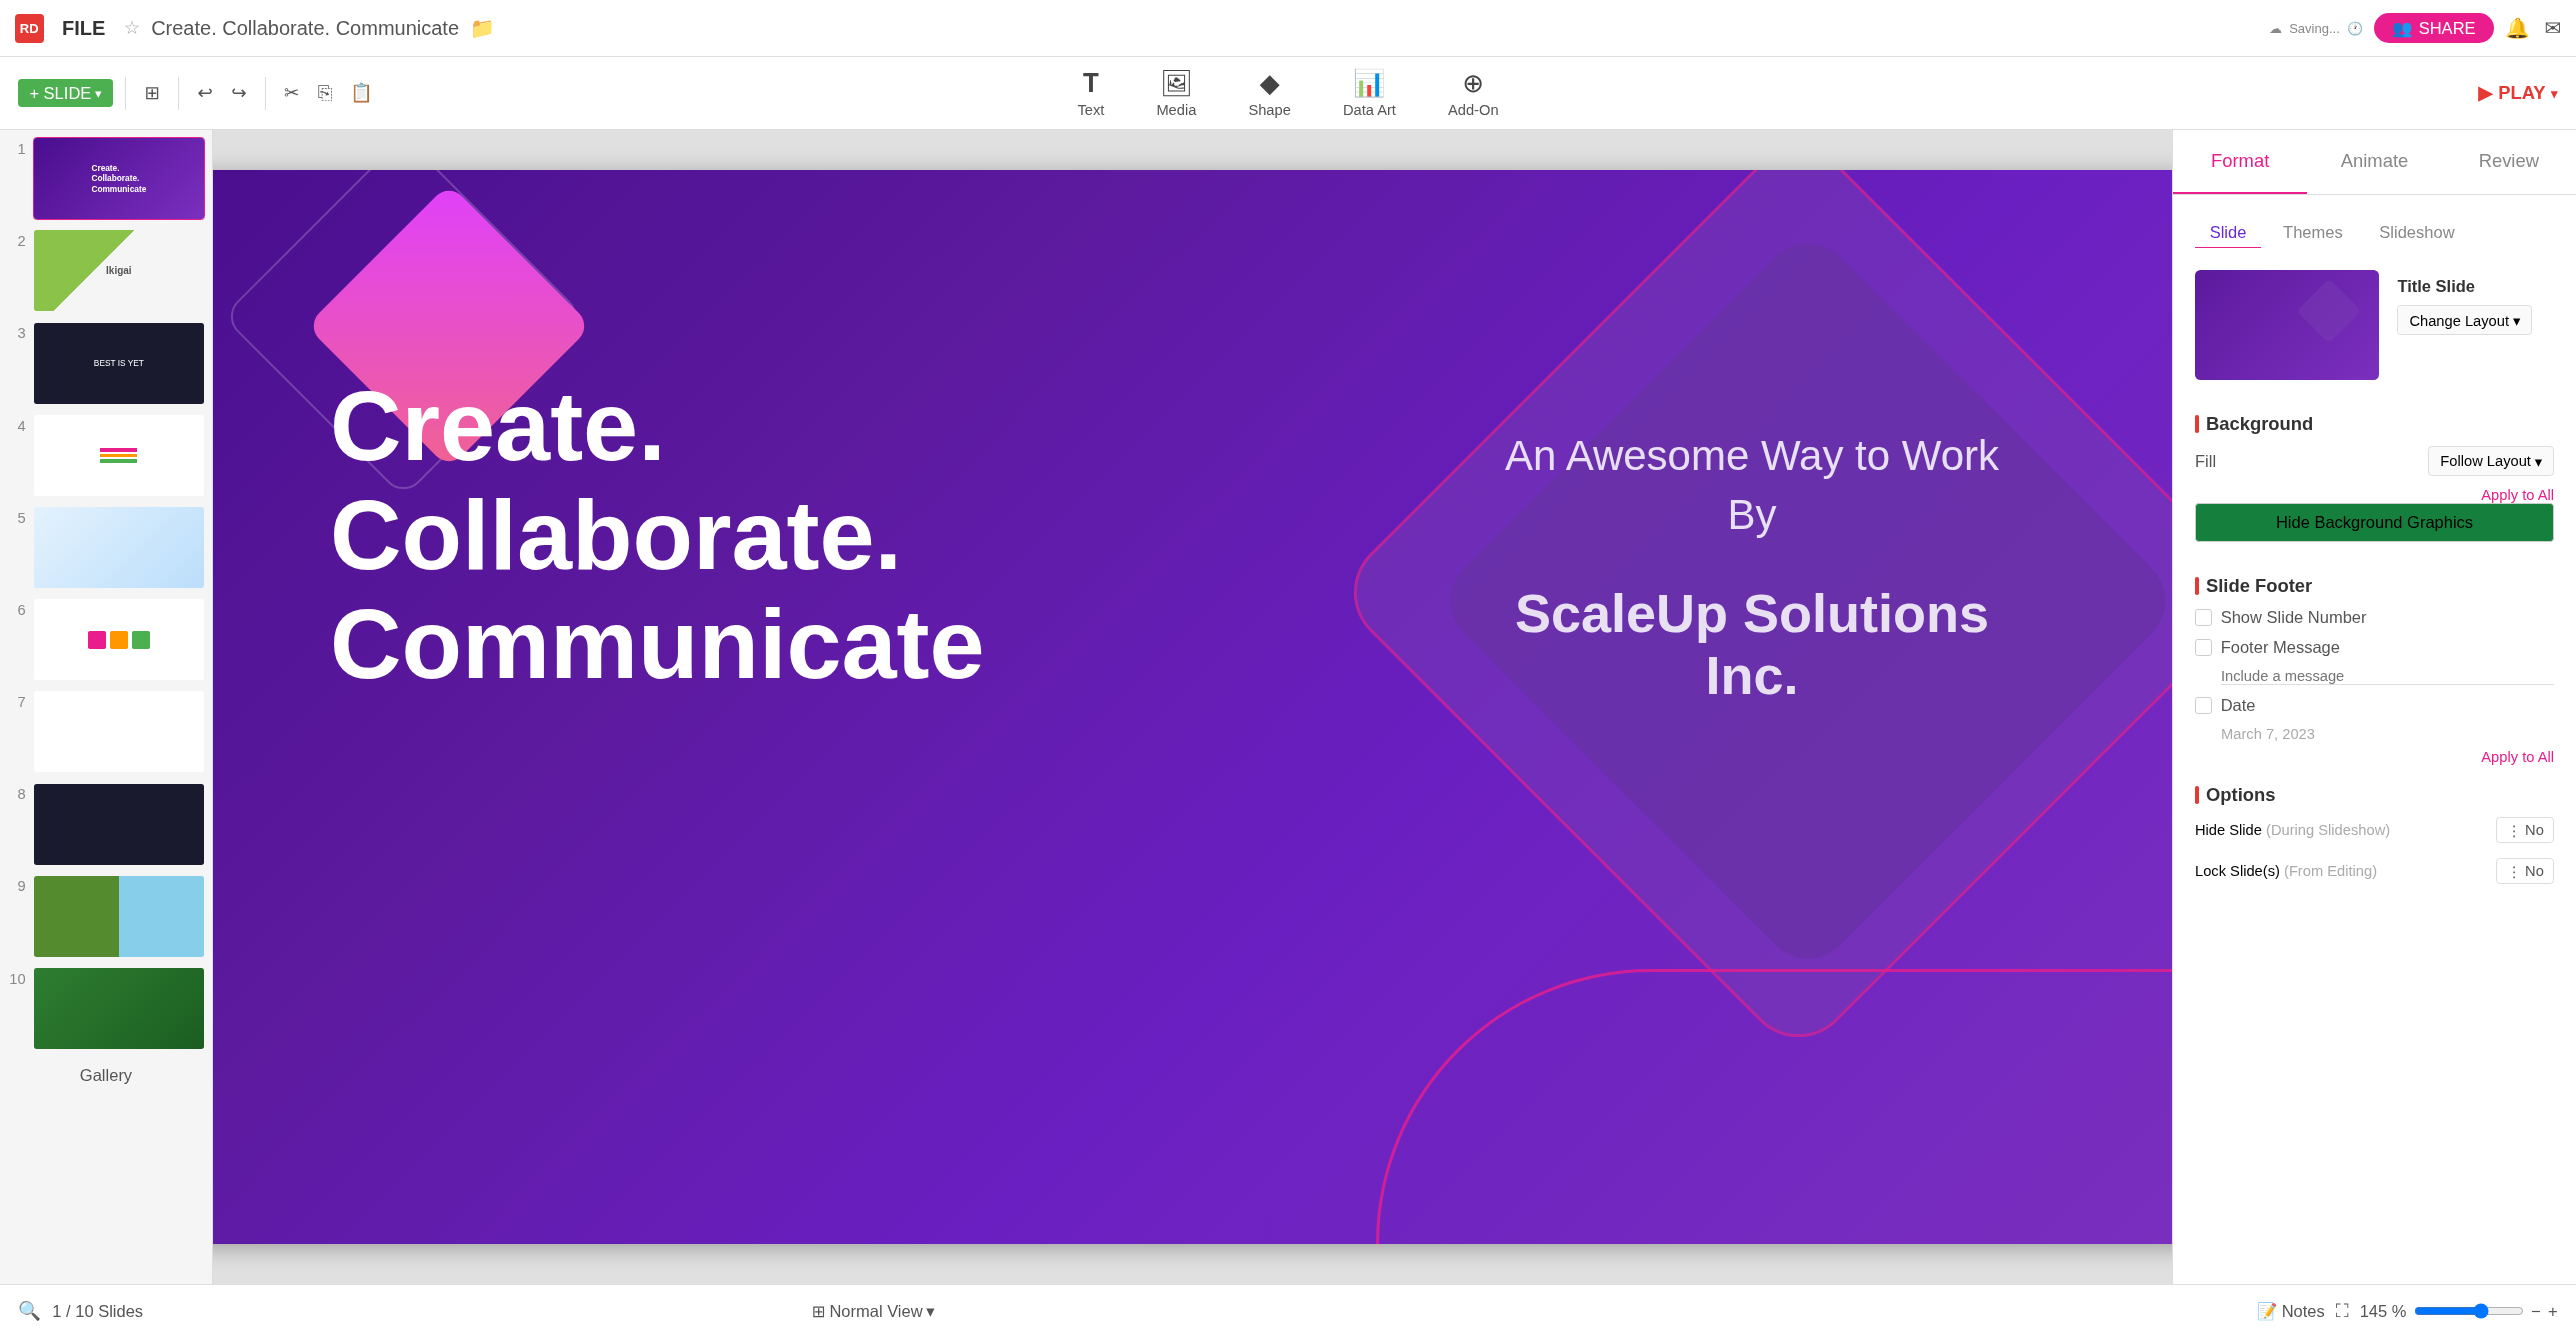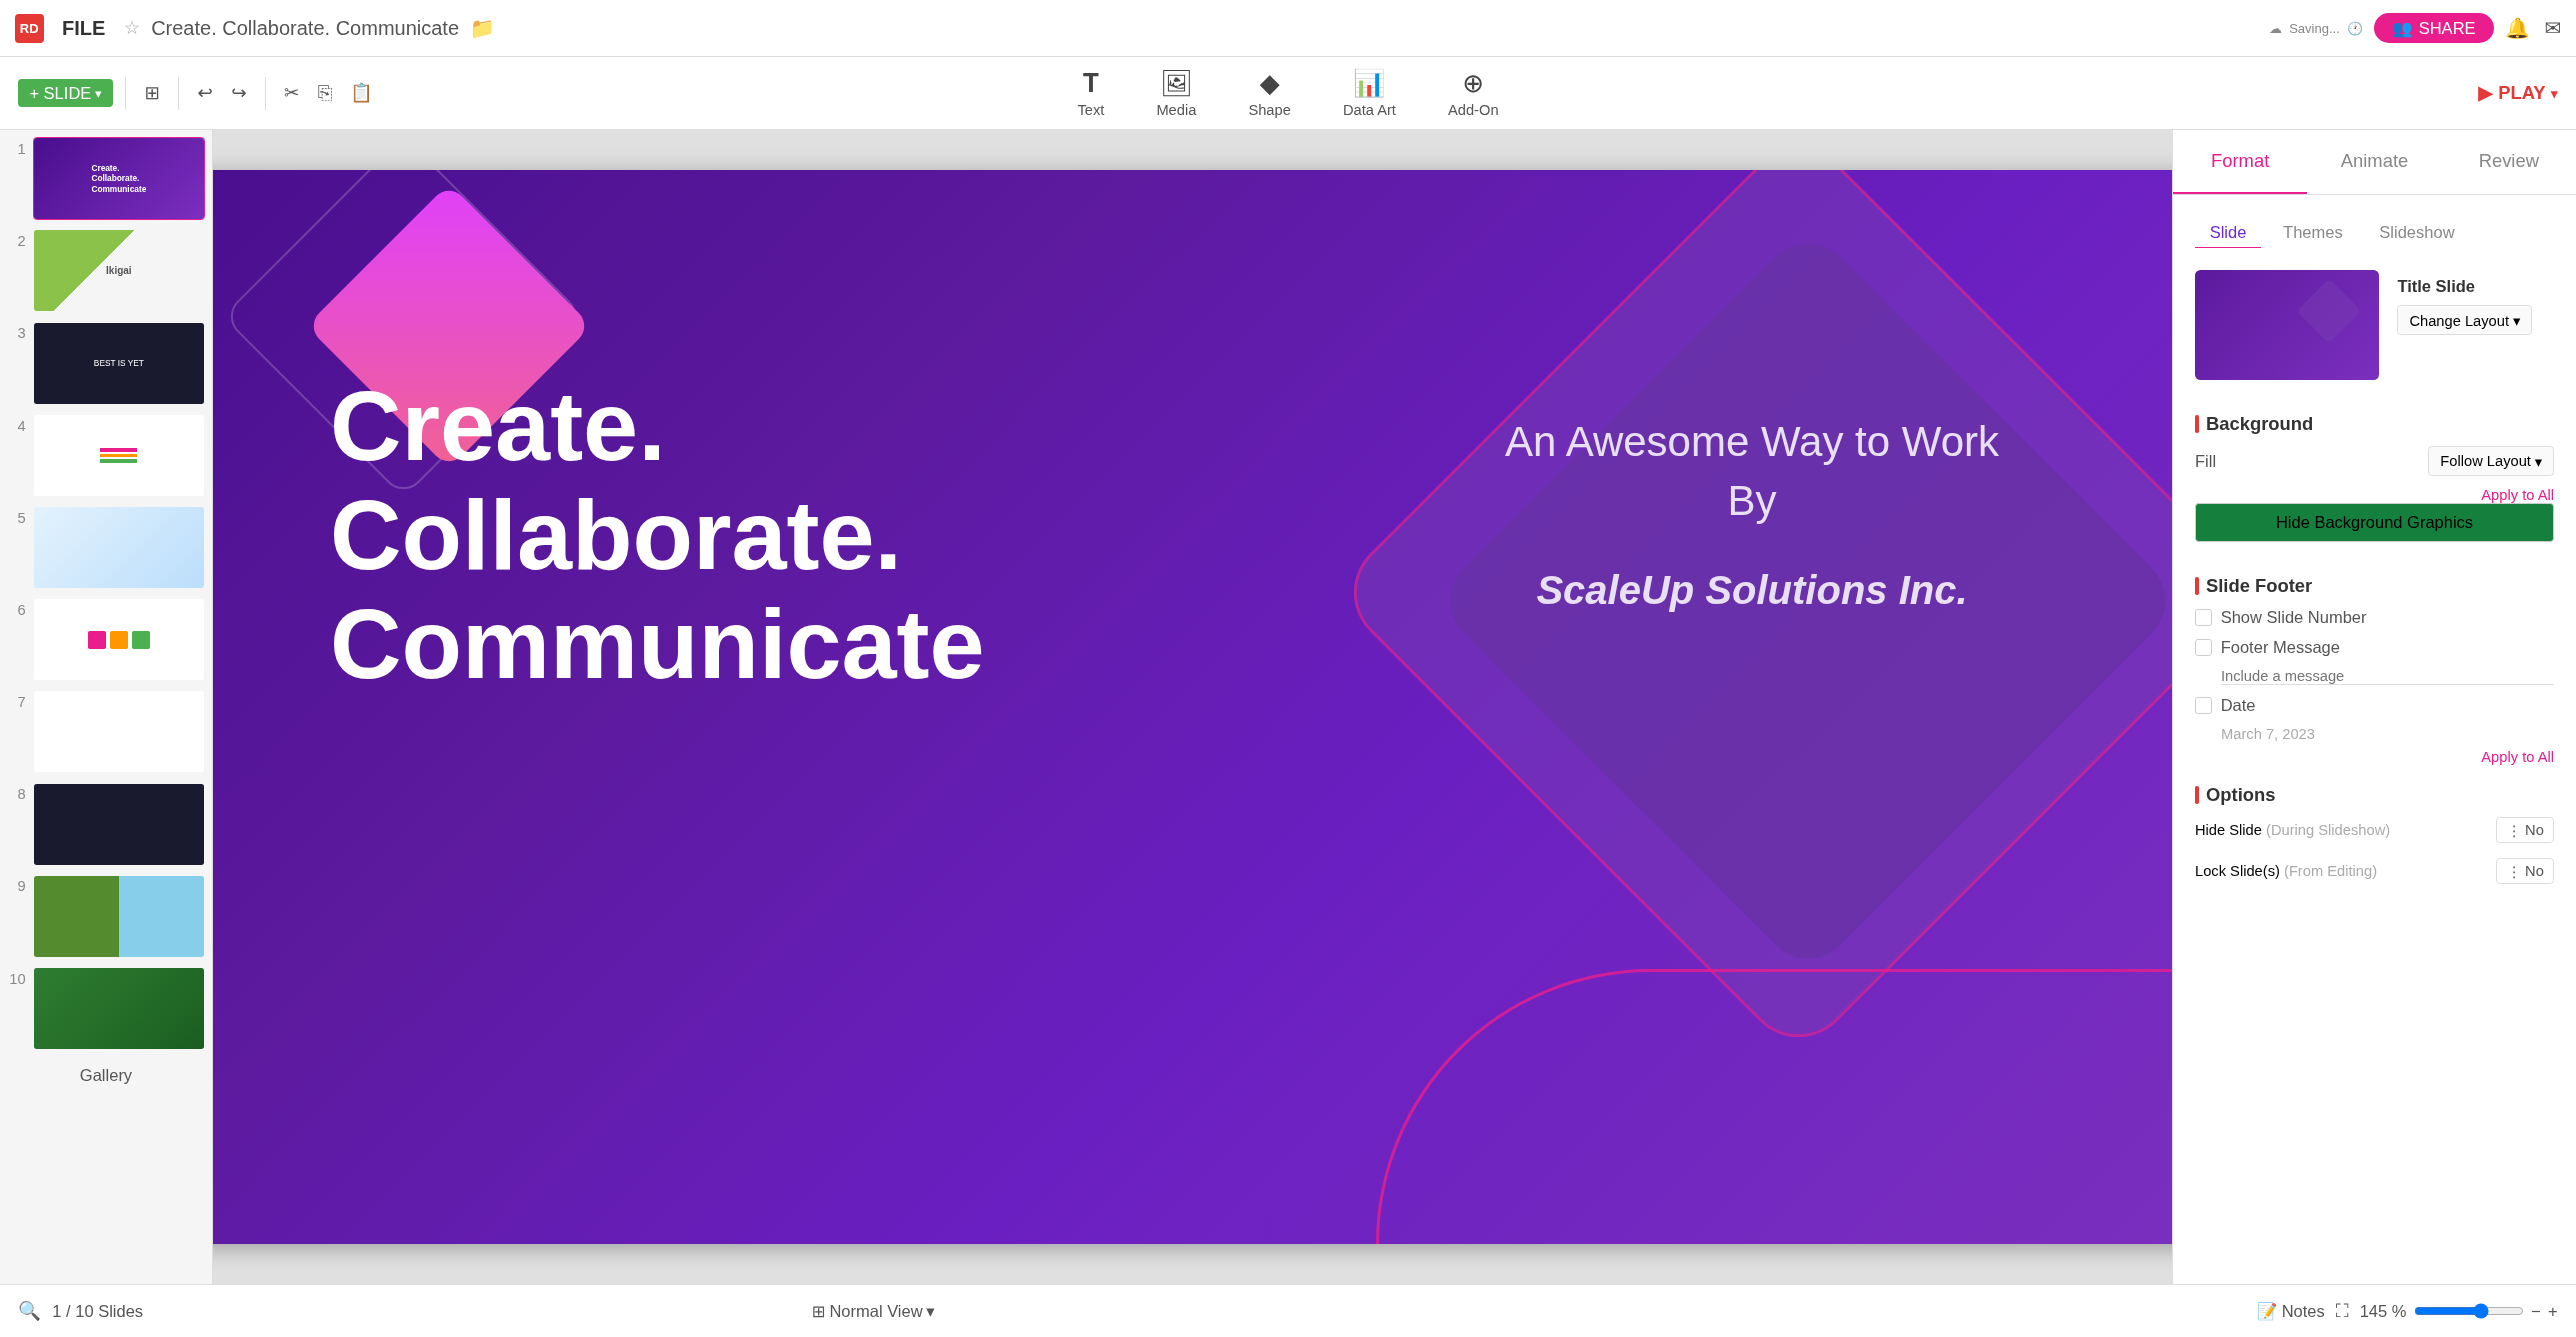--- a/index.html
+++ b/index.html
@@ -222,33 +222,32 @@
       top: 165px;
       width: 532px; height: 532px;
       background: rgba(100, 50, 160, 0.6);
       transform: rotate(45deg);
       border-radius: 46px;
     }
 
     .subtitle-box {
       position: absolute;
       right: 184px;
-      top: 243px;
+      top: 257px;
       width: 532px;
       text-align: center;
       color: rgba(255,255,255,0.85);
     }
     .subtitle-box .awesome {
       font-size: 42px;
       line-height: 1.4;
       font-weight: 300;
     }
     .subtitle-box .company {
-      font-size: 40px;
-      font-style: italic;
+      font-size: 54px;
       font-weight: 700;
       margin-top: 37px;
     }
 
     .curve-bottom {
       position: absolute;
       bottom: 0; right: 0;
       width: 826px; height: 275px;
       border-top-left-radius: 275px;
       border: 3.7px solid rgba(233, 30, 140, 0.8);

